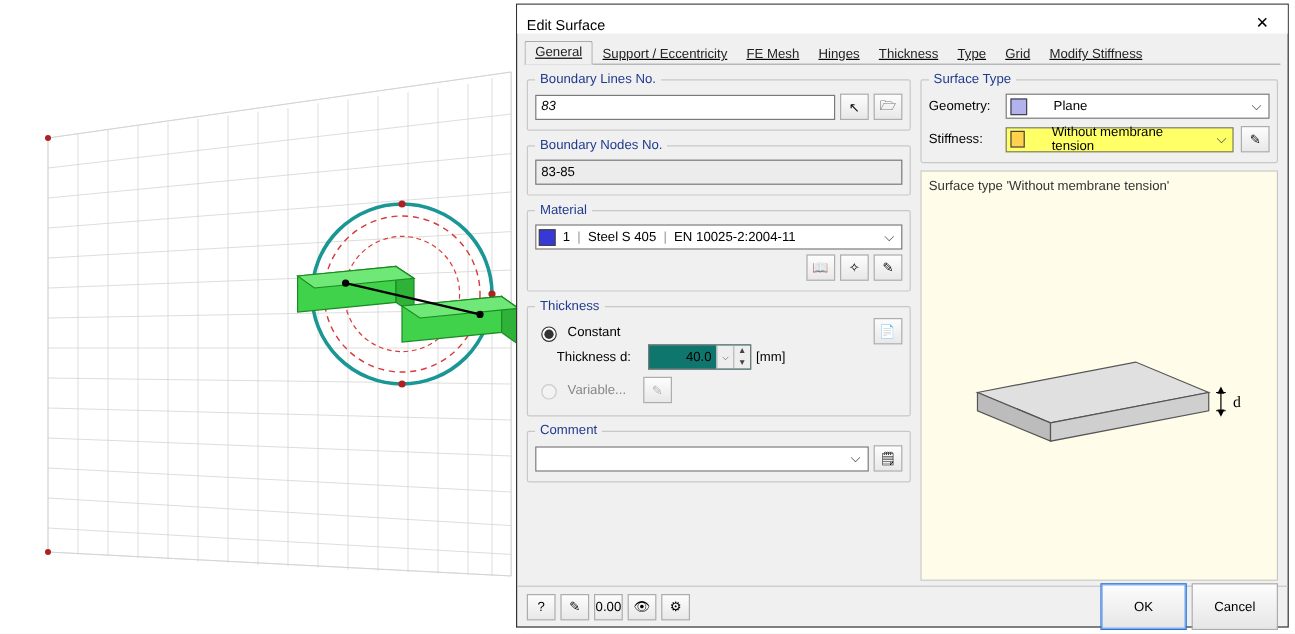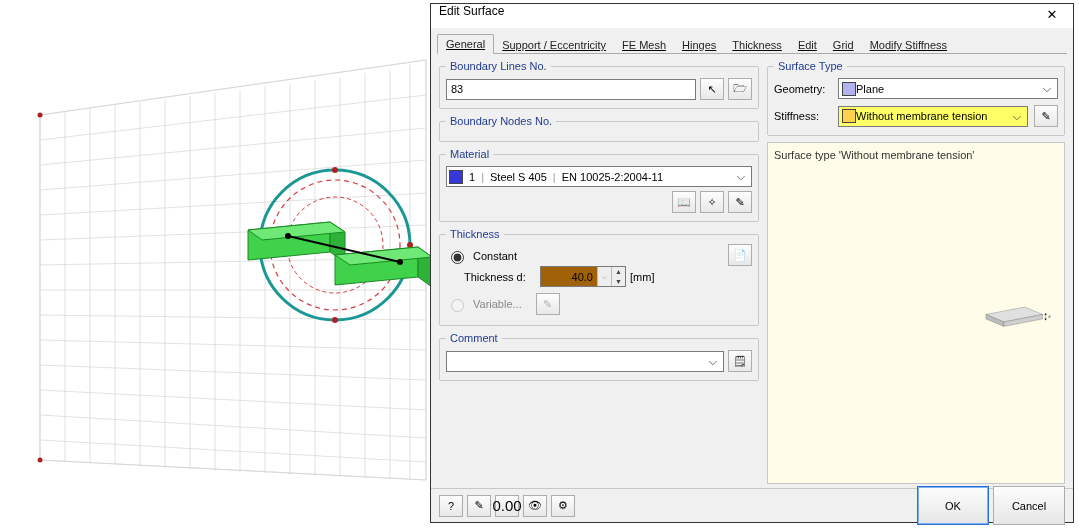--- a/index.html
+++ b/index.html
@@ -28,21 +28,21 @@
     width: 644px; height: 520px;
     border: 1px solid #333;
     background: #f0f0f0;
     display: flex;
     flex-direction: column;
   }
   .titlebar {
     height: 24px;
     background: #fff;
     display: flex;
-    align-items: flex-start;
+    align-items: flex-end;
     padding: 0 6px 0 8px;
     font-size: 12px;
   }
   .titlebar .title { flex: 1; }
   .titlebar .closebtn {
     width: 30px; height: 20px;
     display: flex; align-items: center; justify-content: center;
     font-size: 13px;
   }
 
@@ -125,45 +125,45 @@
   }
   .material-combo .sw { width:14px;height:14px;border:1px solid #444;background:#3838d8; }
   .material-combo .sep { color:#999; }
   .material-combo .caret { margin-left:auto; width:16px; text-align:center; color:#555; }
 
   .radio-row { display:flex; align-items:center; gap:6px; margin:2px 0; }
   .radio-row input[type=radio]{ accent-color:#333; }
 
   .thick-input {
     display:flex; align-items:center;
-    border:1px solid #7a7a7a; background:#a16207; height:21px;
+    border:1px solid #7a7a7a; background:#0f766e; height:21px;
   }
   .thick-input .val { flex:1; text-align:right; padding:0 4px; }
   .thick-input .arr, .thick-input .spin {
     width:14px; height:19px; border-left:1px solid #bbb;
     display:flex; flex-direction:column; background:#eee;
   }
   .thick-input .half { flex:1; display:flex;align-items:center;justify-content:center; font-size:7px; color:#444; }
 
   .surface-type-row { display:flex; align-items:center; gap:6px; margin-bottom:6px; }
   .surface-type-row label { width:58px; }
   .geom-combo, .stiff-combo {
     flex:1; height:21px; border:1px solid #7a7a7a; background:#fff;
-    display:flex; align-items:center; padding:0 3px; gap:0;
+    display:flex; align-items:center; padding:0 3px; gap:22px;
   }
   .stiff-combo { background:#ffff66; }
   .geom-combo .sw, .stiff-combo .sw { width:14px;height:14px;border:1px solid #444; }
   .geom-combo .sw { background:#b2b2ef; }
   .stiff-combo .sw { background:#ffd24d; }
   .geom-combo .caret, .stiff-combo .caret { margin-left:auto; width:14px; text-align:center; color:#555; }
 
   .preview {
     flex:1; border:1px solid #c8c8c8; background:#fffde9;
     padding:6px; font-size:11px; color:#333;
-    display:flex; flex-direction:row;
+    display:flex; flex-direction:column;
   }
   .preview .caption { margin-bottom:6px; }
   .preview svg { flex:1; }
 
   .math { font-family: "Cambria Math","Times New Roman",serif; font-size:18px; font-style:italic; text-align:center; margin-top:4px; }
   .math sub { font-size:12px; }
 
   .bottombar {
     height:34px; border-top:1px solid #c8c8c8;
     display:flex; align-items:center; padding:0 8px; gap:4px;
@@ -251,40 +251,41 @@
     <span class="title">Edit Surface</span>
     <span class="closebtn">✕</span>
   </div>
 
   <div class="tabs">
     <div class="tab active">General</div>
     <div class="tab">Support / Eccentricity</div>
     <div class="tab">FE Mesh</div>
     <div class="tab">Hinges</div>
     <div class="tab">Thickness</div>
-    <div class="tab">Edit</div>
+    <div class="tab">Type</div>
     <div class="tab">Grid</div>
     <div class="tab">Modify Stiffness</div>
   </div>
 
   <div class="content">
 
     <div class="col left">
 
       <fieldset class="group">
         <legend>Boundary Lines No.</legend>
         <div class="row">
-          <input type="text" class="field" style="flex: 1 1 0%;" value="83">
+          <input type="text" class="field" style="flex: 1 1 0%; font-style: italic;" value="83">
           <button class="iconbtn">↖</button>
           <button class="iconbtn">🗁</button>
         </div>
       </fieldset>
 
       <fieldset class="group">
         <legend>Boundary Nodes No.</legend>
+        <input type="text" class="field" readonly="" style="background: rgb(236, 236, 236);" value="83-85">
       </fieldset>
 
       <fieldset class="group">
         <legend>Material</legend>
         <div class="material-combo">
           <span class="sw"></span>
           <span>1</span>
           <span class="sep">|</span>
           <span>Steel S 405</span>
           <span class="sep">|</span>
@@ -375,20 +376,20 @@
             <text x="210" y="67" font-size="13" font-family="serif">d</text>
           </g>
         </svg>
       </div>
     </div>
   </div>
 
   <div class="bottombar">
     <button class="iconbtn">?</button>
     <button class="iconbtn">✎</button>
-    <button class="iconbtn" style="font-size:15px;">0.00</button>
+    <button class="iconbtn" style="font-size:11px;">0.00</button>
     <button class="iconbtn">👁</button>
     <button class="iconbtn">⚙</button>
     <div class="spacer"></div>
     <button class="btn default">OK</button>
     <button class="btn">Cancel</button>
   </div>
 </div>
 
 </body></html>

